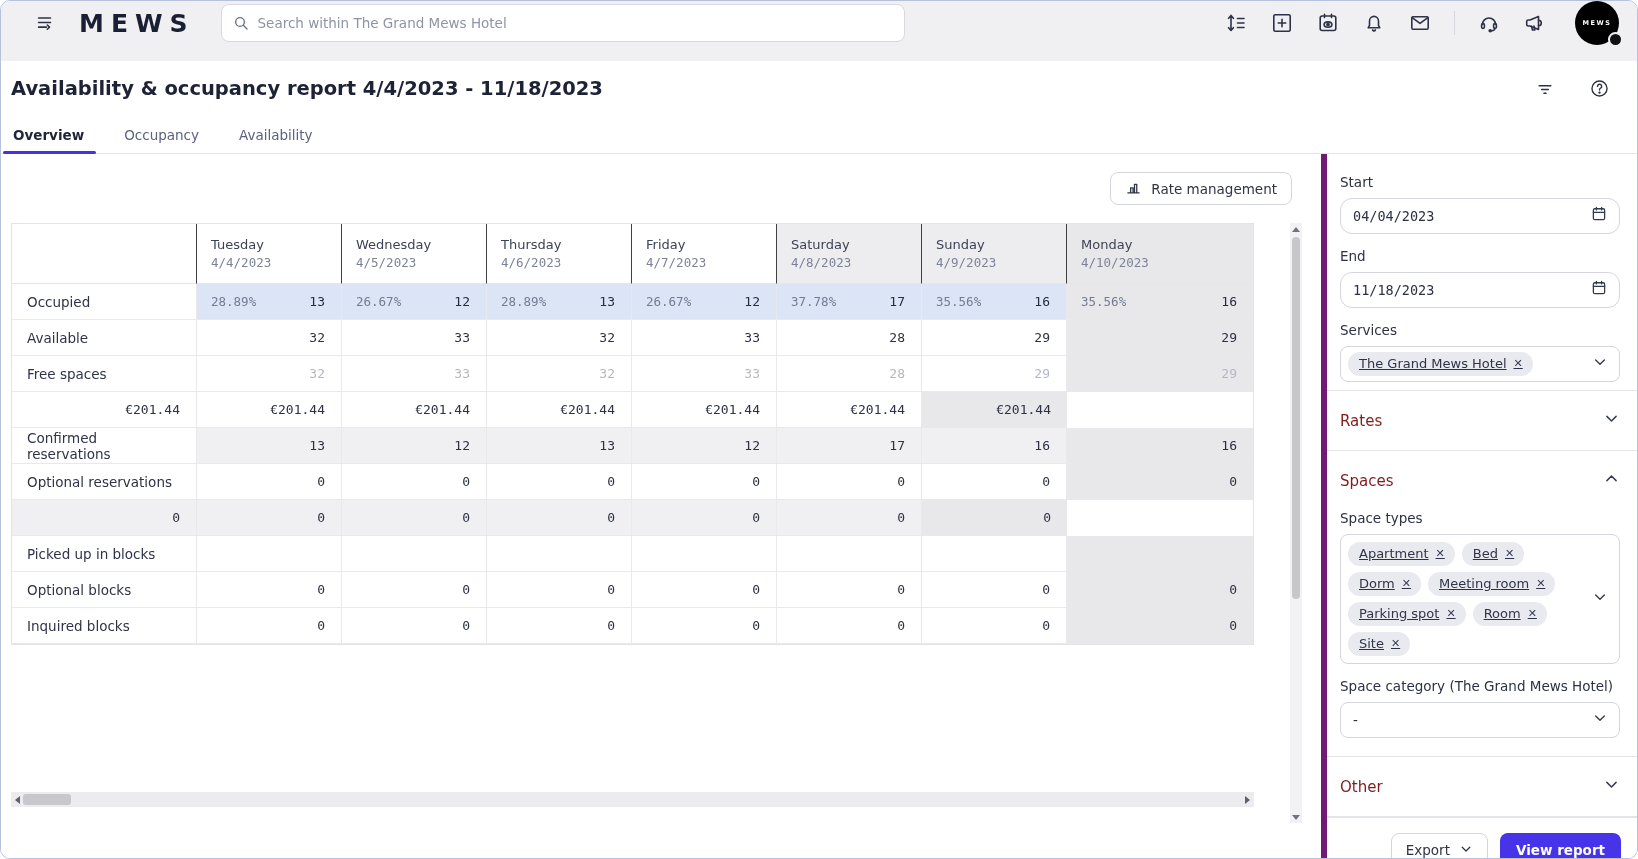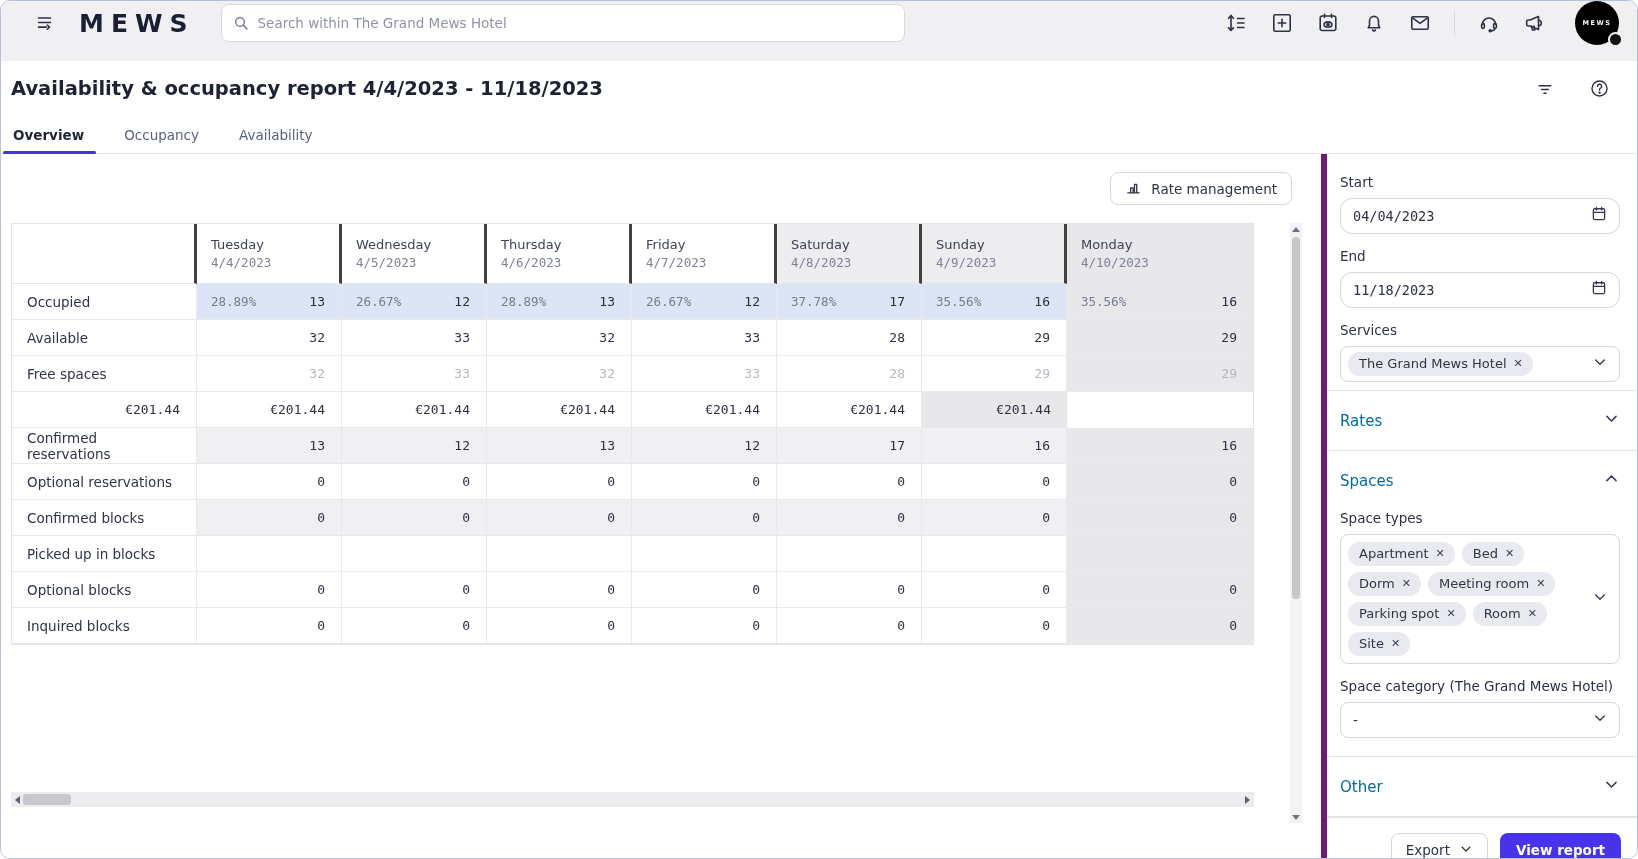--- a/index.html
+++ b/index.html
@@ -32,21 +32,21 @@
 
   
   .content { display:flex; height:704px; }
   .main { position:relative; flex:1; min-width:0; background:#fff; }
   .rate-btn { position:absolute; top:18px; right:29px; height:33px; display:flex; align-items:center; gap:9px; padding:0 14px; background:#fff; border:1px solid #d5d5dd; border-radius:8px; font-size:13.5px; color:#2f3447; font-family:inherit; cursor:pointer; }
 
   
   .table { position:absolute; top:69px; left:10px; width:1243px; border:1px solid #e3e3e8; background:#fff; }
   .t-head, .tr { display:grid; grid-template-columns:185px repeat(6,145px) minmax(0,1fr); }
   .t-head { height:60px; }
-  .th { border-right:3px solid #404040; border-bottom:1px solid #e6e6ea; padding:0 14px; display:flex; flex-direction:column; justify-content:center; gap:3px; background:#fff; }
+  .th { border-right:1px solid #404040; border-bottom:1px solid #e6e6ea; padding:0 14px; display:flex; flex-direction:column; justify-content:center; gap:3px; background:#fff; }
   .th:last-child { border-right:none; }
   .th .day { font-size:13px; color:#3d4257; }
   .th .date { font-size:12.5px; color:#7d8298; font-family:"DejaVu Sans Mono",monospace; }
   .th.weekend { background:#ededf0; }
   .th.lastcol { background:#e8e8eb; }
   .tr { height:36px; }
   .td { border-right:1px solid #e9e9ed; border-bottom:1px solid #e9e9ed; display:flex; align-items:center; background:#fff; }
   .td:last-child { border-right:none; }
   .td.label { font-size:13.5px; color:#2e3348; padding:0 15px; }
   .td.num { justify-content:flex-end; padding:0 16px; font-family:"DejaVu Sans Mono",monospace; font-size:13px; color:#2c3143; }
@@ -70,25 +70,25 @@
   .tri-right { width:0; height:0; border-top:4px solid transparent; border-bottom:4px solid transparent; border-left:5px solid #5c6070; position:absolute; right:4px; }
 
   
   .sidebar { width:316px; border-left:6px solid #701a75; background:#fff; display:flex; flex-direction:column; }
   .sb-section { padding:20px 17px 8px 13px; }
   .sb-label { font-size:13.5px; color:#2c3145; margin-bottom:8px; }
   .sb-input { height:36px; border:1px solid #d5d5dd; border-radius:12px; display:flex; align-items:center; padding:0 11px 0 12px; background:#fff; margin-bottom:14px; position:relative; }
   .sb-input input { border:none; outline:none; flex:1; font-family:"DejaVu Sans Mono",monospace; font-size:13.5px; color:#2c3145; background:transparent; }
   .sb-select { min-height:36px; border:1px solid #d5d5dd; border-radius:8px; display:flex; align-items:center; padding:4px 34px 4px 7px; background:#fff; position:relative; cursor:pointer; }
   .sb-select .chev { position:absolute; right:11px; top:50%; transform:translateY(-50%); }
-  .chips { display:flex; flex-wrap:wrap; gap:6px 7px; }
+  .chips { display:flex; flex-wrap:wrap; gap:6px 7px;text-decoration:underline; }
   .chip { display:inline-flex; align-items:center; gap:7px; background:#e9e9f0; border-radius:14px; padding:3px 10px 4px 11px; font-size:13px; color:#2f3447; cursor:pointer; line-height:17px; }
   .chip .x { font-size:11px; color:#3a3f55; font-weight:700; cursor:pointer; }
   .sb-head { display:flex; align-items:center; justify-content:space-between; padding:19px 17px 19px 13px; border-top:1px solid #e4e4e8; cursor:pointer; }
-  .sb-head .sb-title { font-size:15px; color:#0369a1; }
+  .sb-head .sb-title { font-size:15px; color:#7f1d1d; }
   .sb-spaces-body { padding:0 17px 18px 13px; }
   .sb-strip { height:21px; border-top:1px solid #e4e4e8; }
   .sb-footer { border-top:1px solid #e4e4e8; flex:1; display:flex; justify-content:flex-end; align-items:flex-start; gap:12px; padding:15px 16px; }
   .btn-outline { height:34px; display:flex; align-items:center; gap:9px; padding:0 14px; border:1px solid #d5d5dd; border-radius:8px; background:#fff; font-size:13.5px; color:#2f3447; font-family:inherit; cursor:pointer; }
   .btn-primary { height:34px; padding:0 16px; border:none; border-radius:8px; background:#4733e8; color:#fff; font-size:13.5px; font-weight:600; font-family:inherit; cursor:pointer; }
 </style>
 </head>
 <body>
 
 <div class="screen">
@@ -327,21 +327,20 @@
               <div class="td label">Optional reservations</div>
               <div class="td num">0</div>
               <div class="td num">0</div>
               <div class="td num">0</div>
               <div class="td num">0</div>
               <div class="td num">0</div>
               <div class="td num">0</div>
               <div class="td num lastcol">0</div>
             </div>
             <div class="tr">
-              <div class="td label">Confirmed blocks</div>
               <div class="td num zebra">0</div>
               <div class="td num zebra">0</div>
               <div class="td num zebra">0</div>
               <div class="td num zebra">0</div>
               <div class="td num zebra">0</div>
               <div class="td num zebra">0</div>
               <div class="td num zebra lastcol">0</div>
             </div>
             <div class="tr">
               <div class="td label">Picked up in blocks</div>

